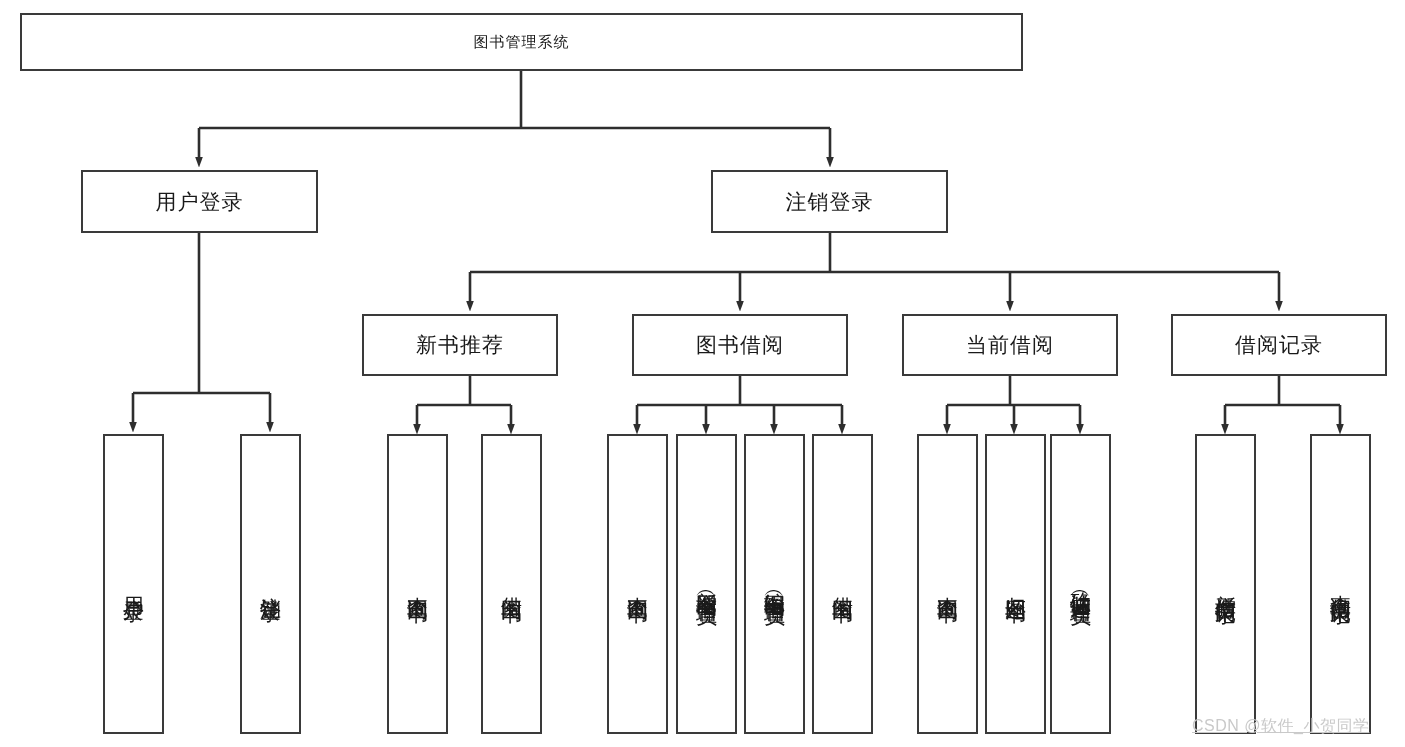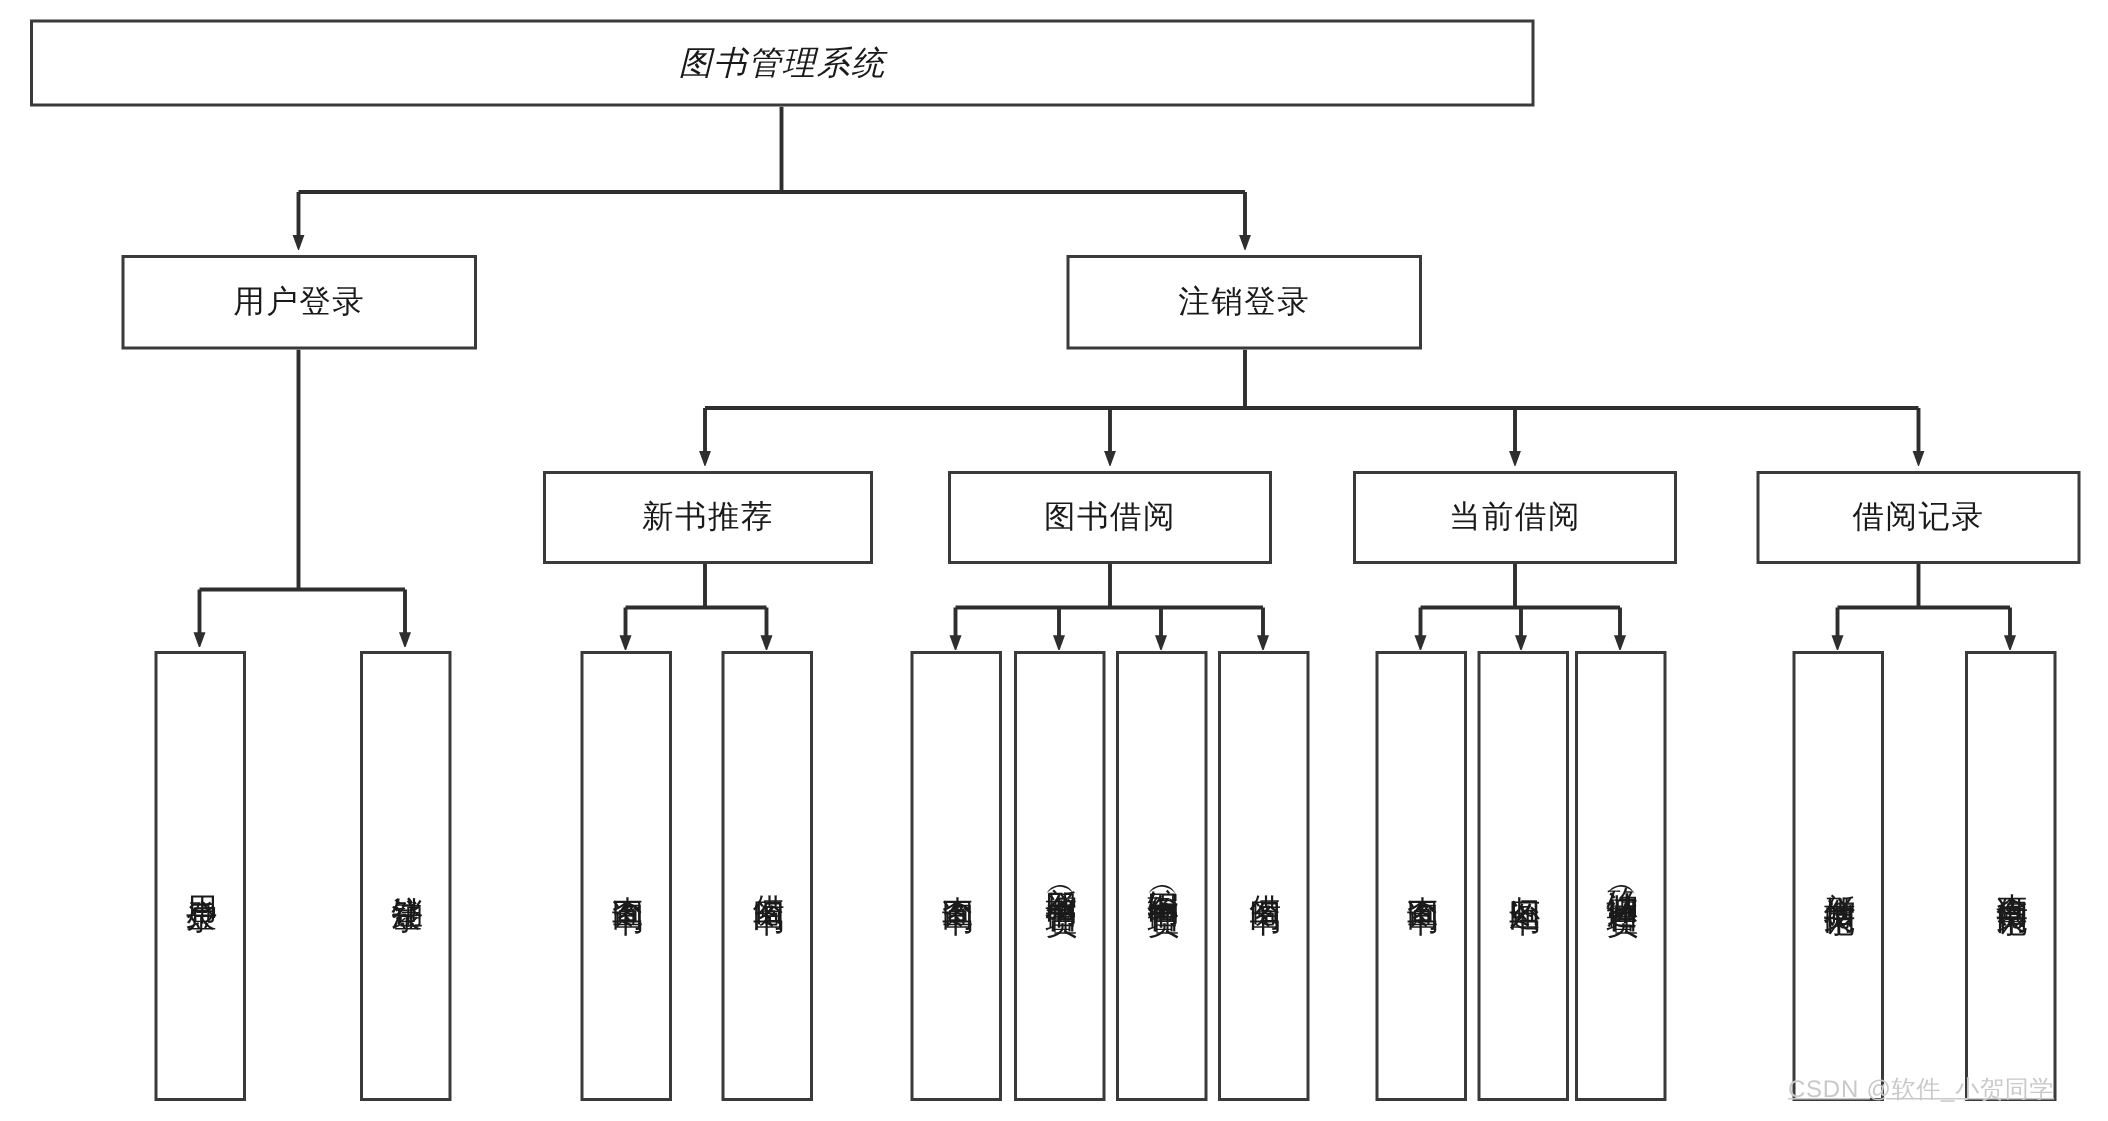--- a/index.html
+++ b/index.html
@@ -38,22 +38,21 @@
     z-index: 2;
   }
   .node-h {
     
     font-size: 21px;
     letter-spacing: 1px;
     line-height: 1.2;
     white-space: nowrap;
   }
   .node-root {
-    font-size: 22px;
-    font-style: italic;
+    font-size: 15px;
   }
   .node-v {
     
     font-size: 21px;
     line-height: 1.15;
     writing-mode: vertical-rl;
     text-orientation: upright;
     padding: 4px 0;
   }
   .node-v > span {
@@ -132,21 +131,21 @@
     <span>图书管理系统</span>
   </div>
 
   <div class="node node-h" style="left:81px; top:170px; width:237px; height:63px;">
     <span>用户登录</span>
   </div>
   <div class="node node-h" style="left:711px; top:170px; width:237px; height:63px;">
     <span>注销登录</span>
   </div>
 
-  <div class="node node-h" style="left:362px; top:314px; width:220px; height:62px;">
+  <div class="node node-h" style="left:362px; top:314px; width:196px; height:62px;">
     <span>新书推荐</span>
   </div>
   <div class="node node-h" style="left:632px; top:314px; width:216px; height:62px;">
     <span>图书借阅</span>
   </div>
   <div class="node node-h" style="left:902px; top:314px; width:216px; height:62px;">
     <span>当前借阅</span>
   </div>
   <div class="node node-h" style="left:1171px; top:314px; width:216px; height:62px;text-align:right;">
     <span>借阅记录</span>

